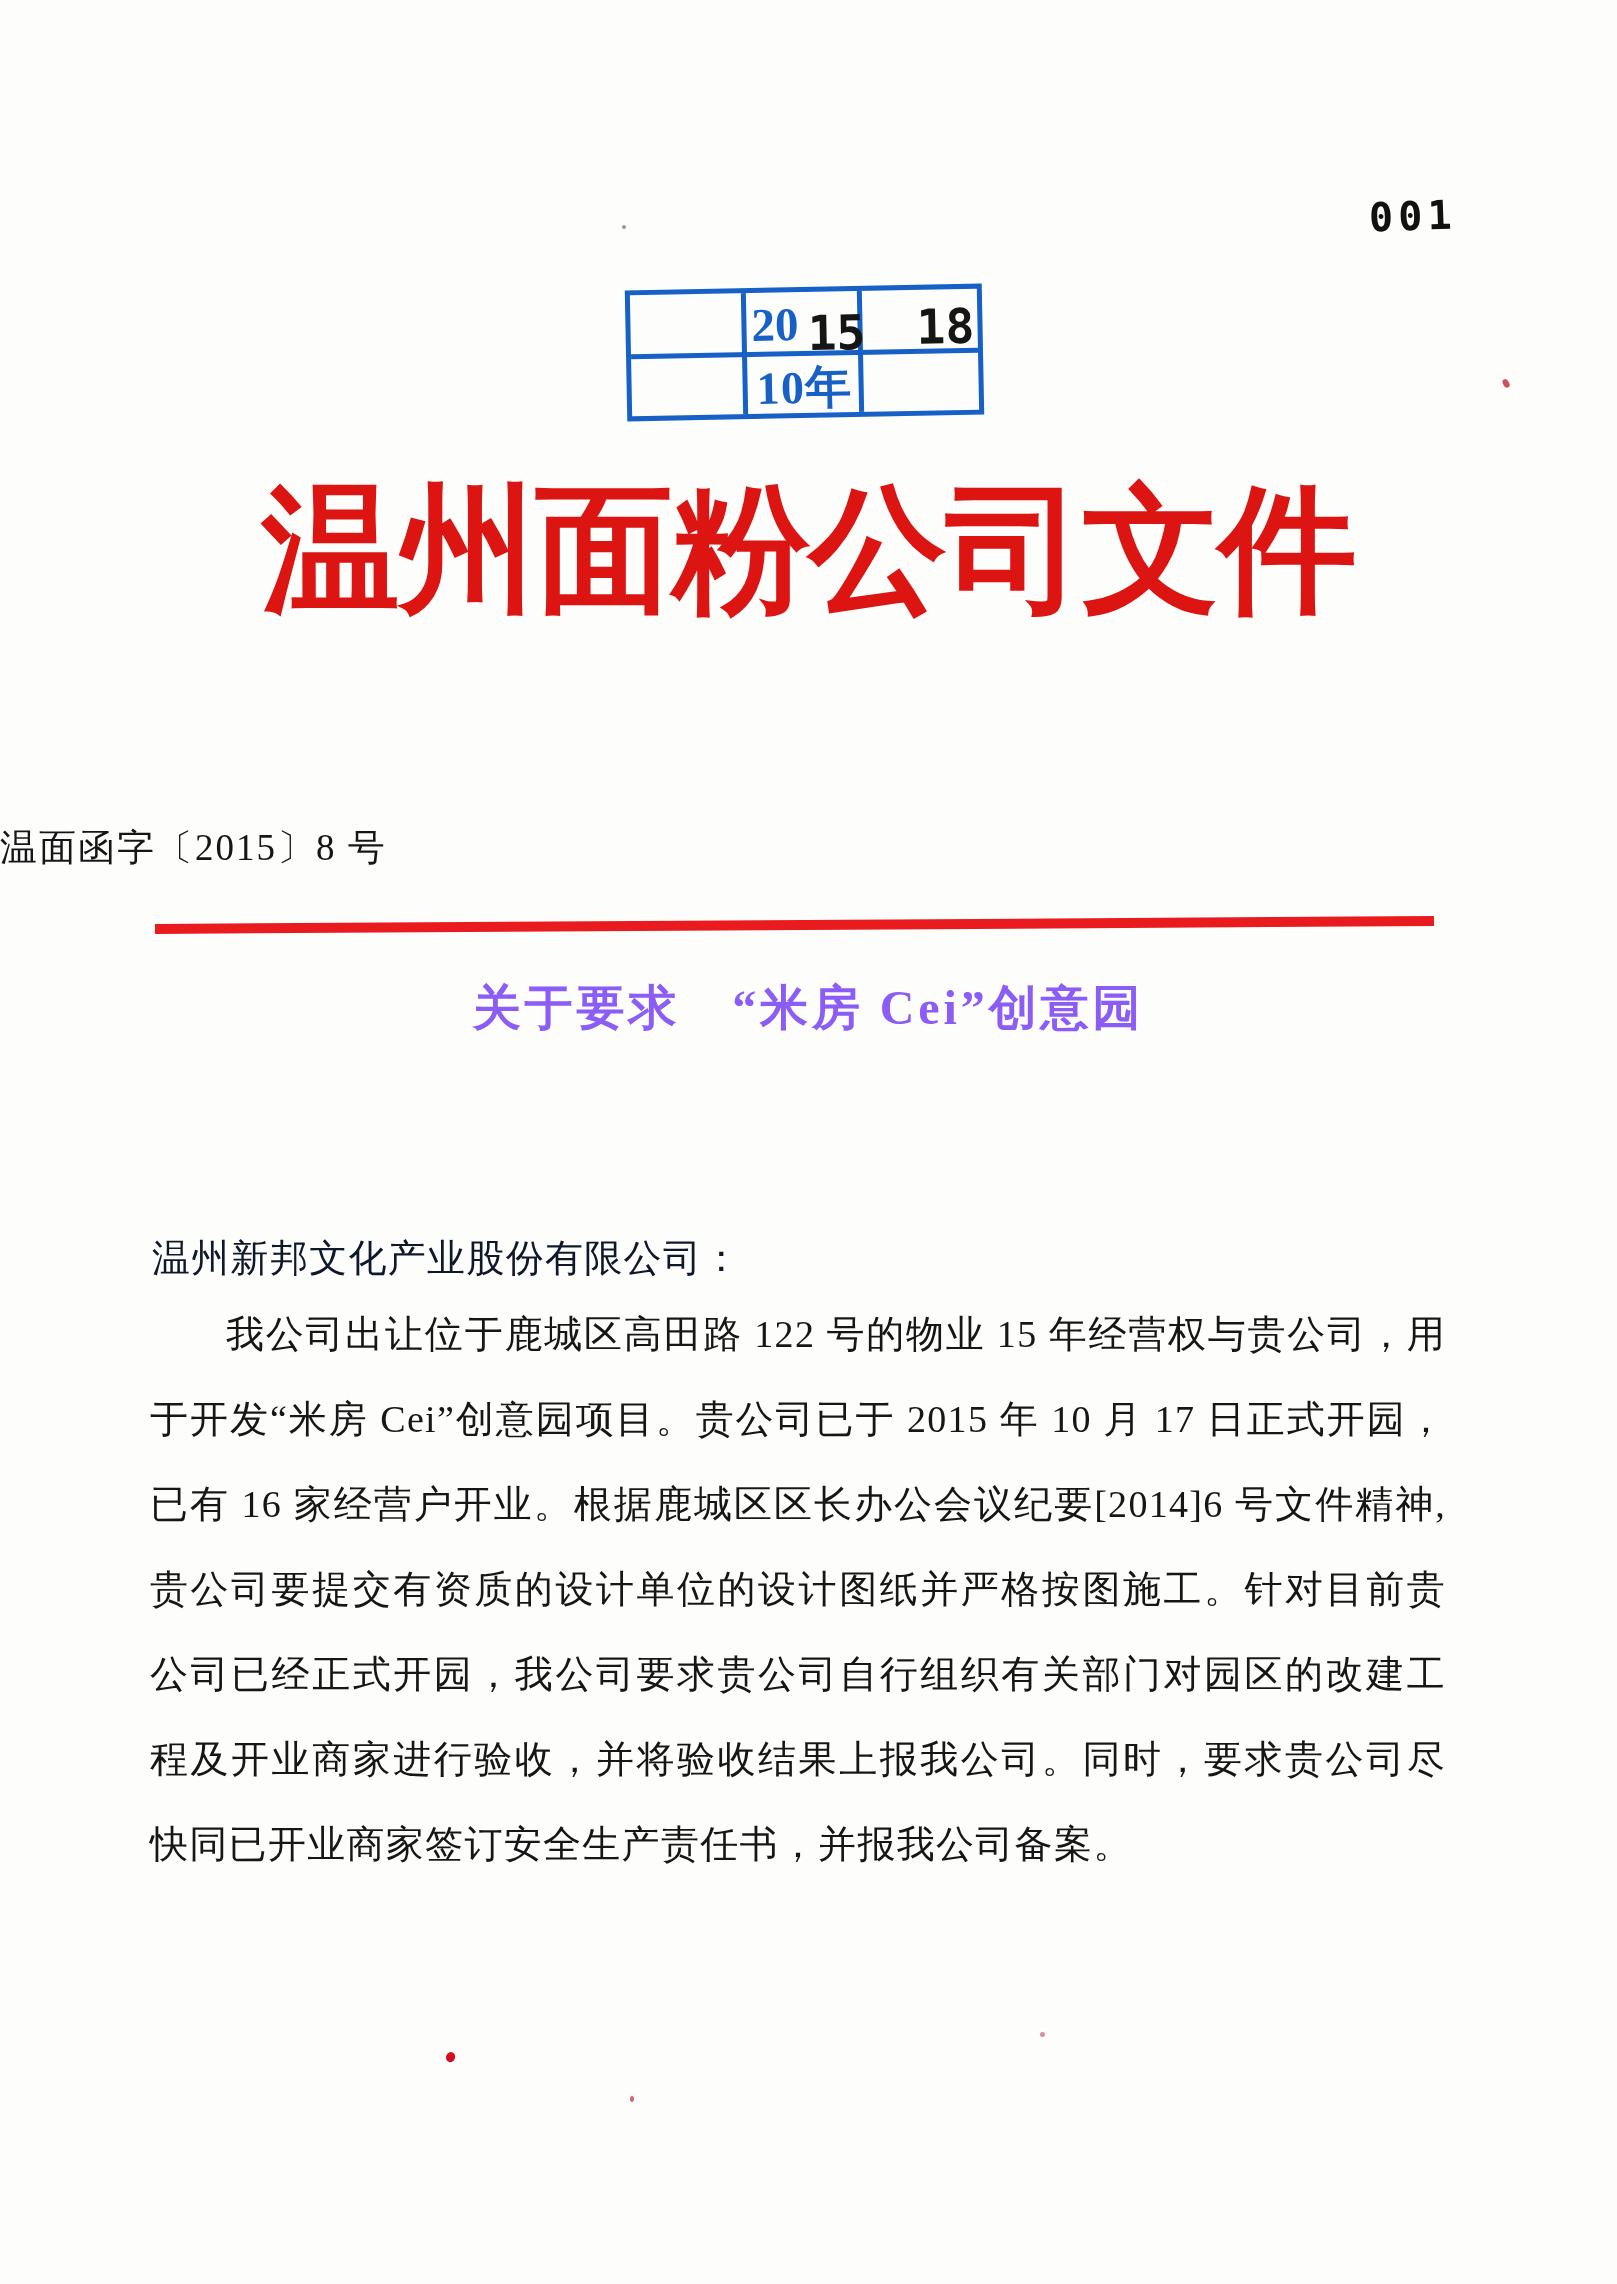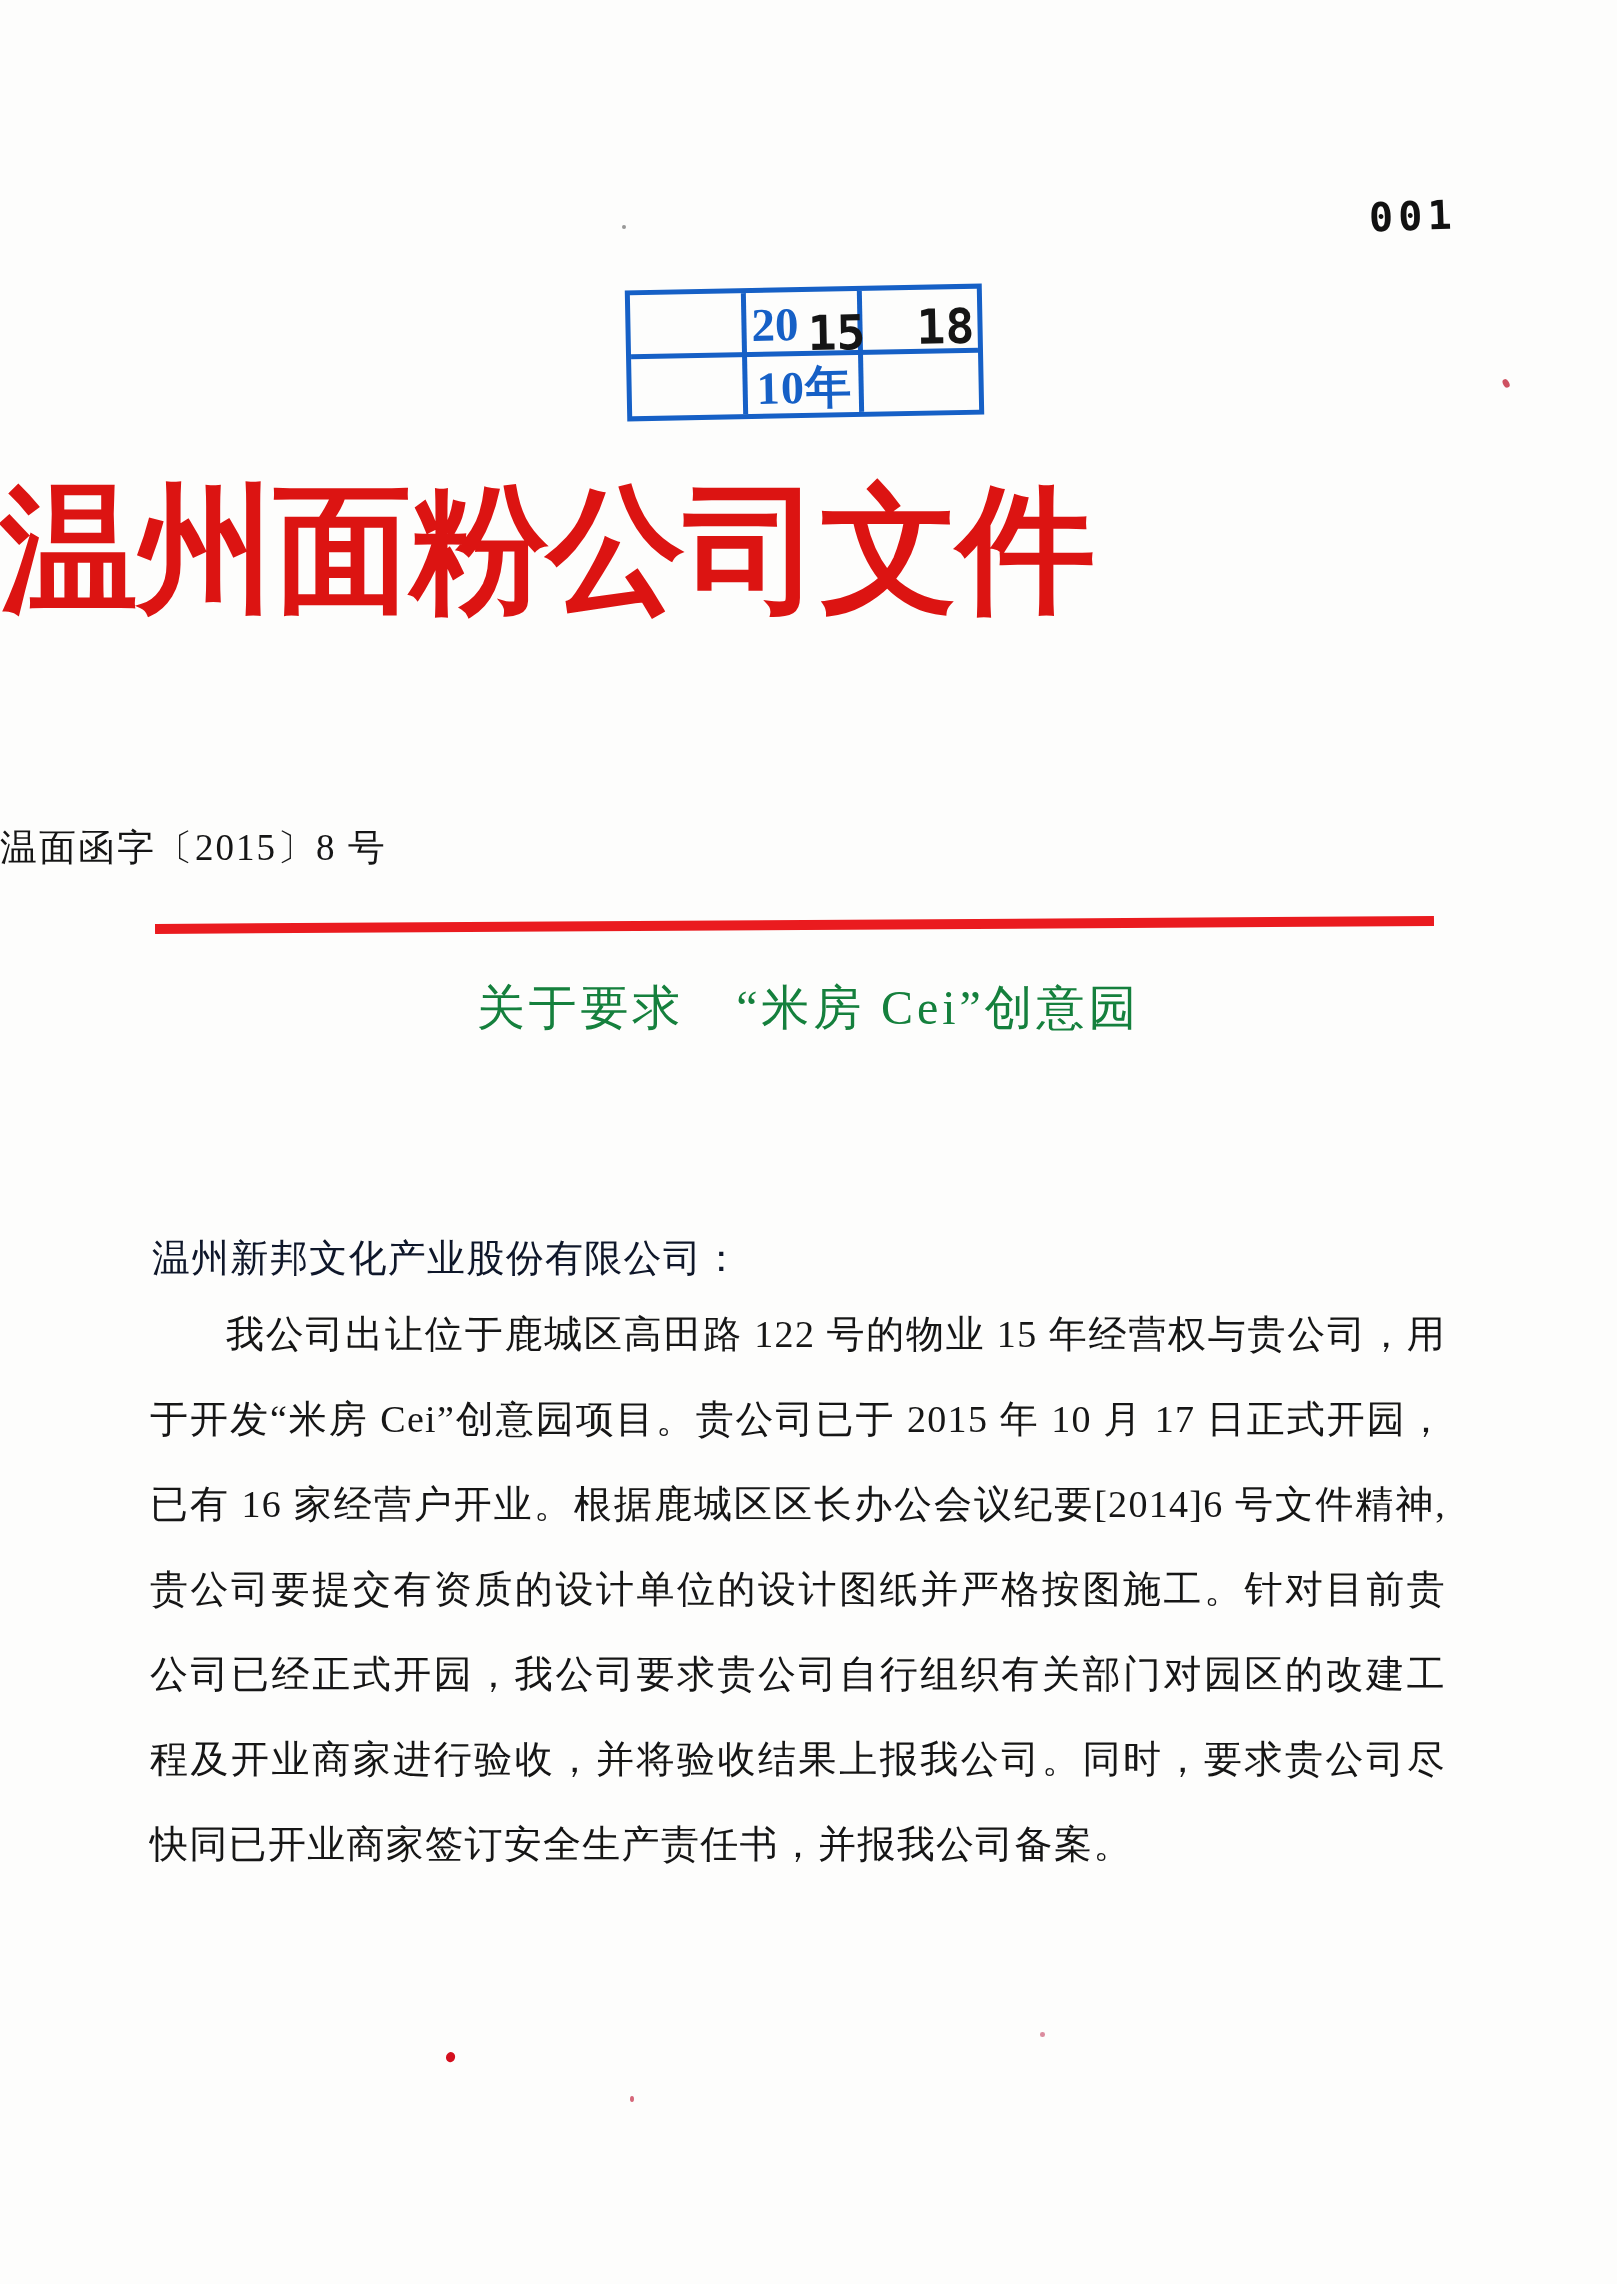--- a/index.html
+++ b/index.html
@@ -48,21 +48,21 @@
   .stamp .year-suffix  { left: 177px; top: 17px;  font-size: 48px; color: #151515; font-family: "DejaVu Sans Mono", monospace; }
   .stamp .serial       { left: 286px; top: 13px;  font-size: 48px; color: #151515; font-family: "DejaVu Sans Mono", monospace; }
   .stamp .month        { left: 125px; top: 73px; font-size: 46px; color: #1660c6; font-family: "Liberation Serif", serif; letter-spacing: 1.3px; }
 
   
   .masthead {
     position: absolute;
     left: 0;
     top: 464px;
     width: 100%;
-    text-align: left;
+    text-align: center;
     font-size: 138px;
     font-weight: bold;
     color: #dc1412;
     letter-spacing: -1.3px;
     line-height: 173px;
     white-space: nowrap;
   }
 
   
   .doc-number {
@@ -88,25 +88,25 @@
     transform: rotate(-0.35deg);
   }
 
   
   .subject {
     position: absolute;
     left: 0;
     top: 966px;
     width: 100%;
     text-align: center;
-    font-weight: normal;
+    font-weight: bold;
     font-size: 48px;
     line-height: 83px;
     letter-spacing: 3.9px;
-    color: #15803d;
+    color: #8b5cf6;
   }
 
   
   .addressee {
     position: absolute;
     left: 152px;
     top: 1216px;
     font-size: 38px;
     line-height: 85px;
     letter-spacing: 1.3px;

